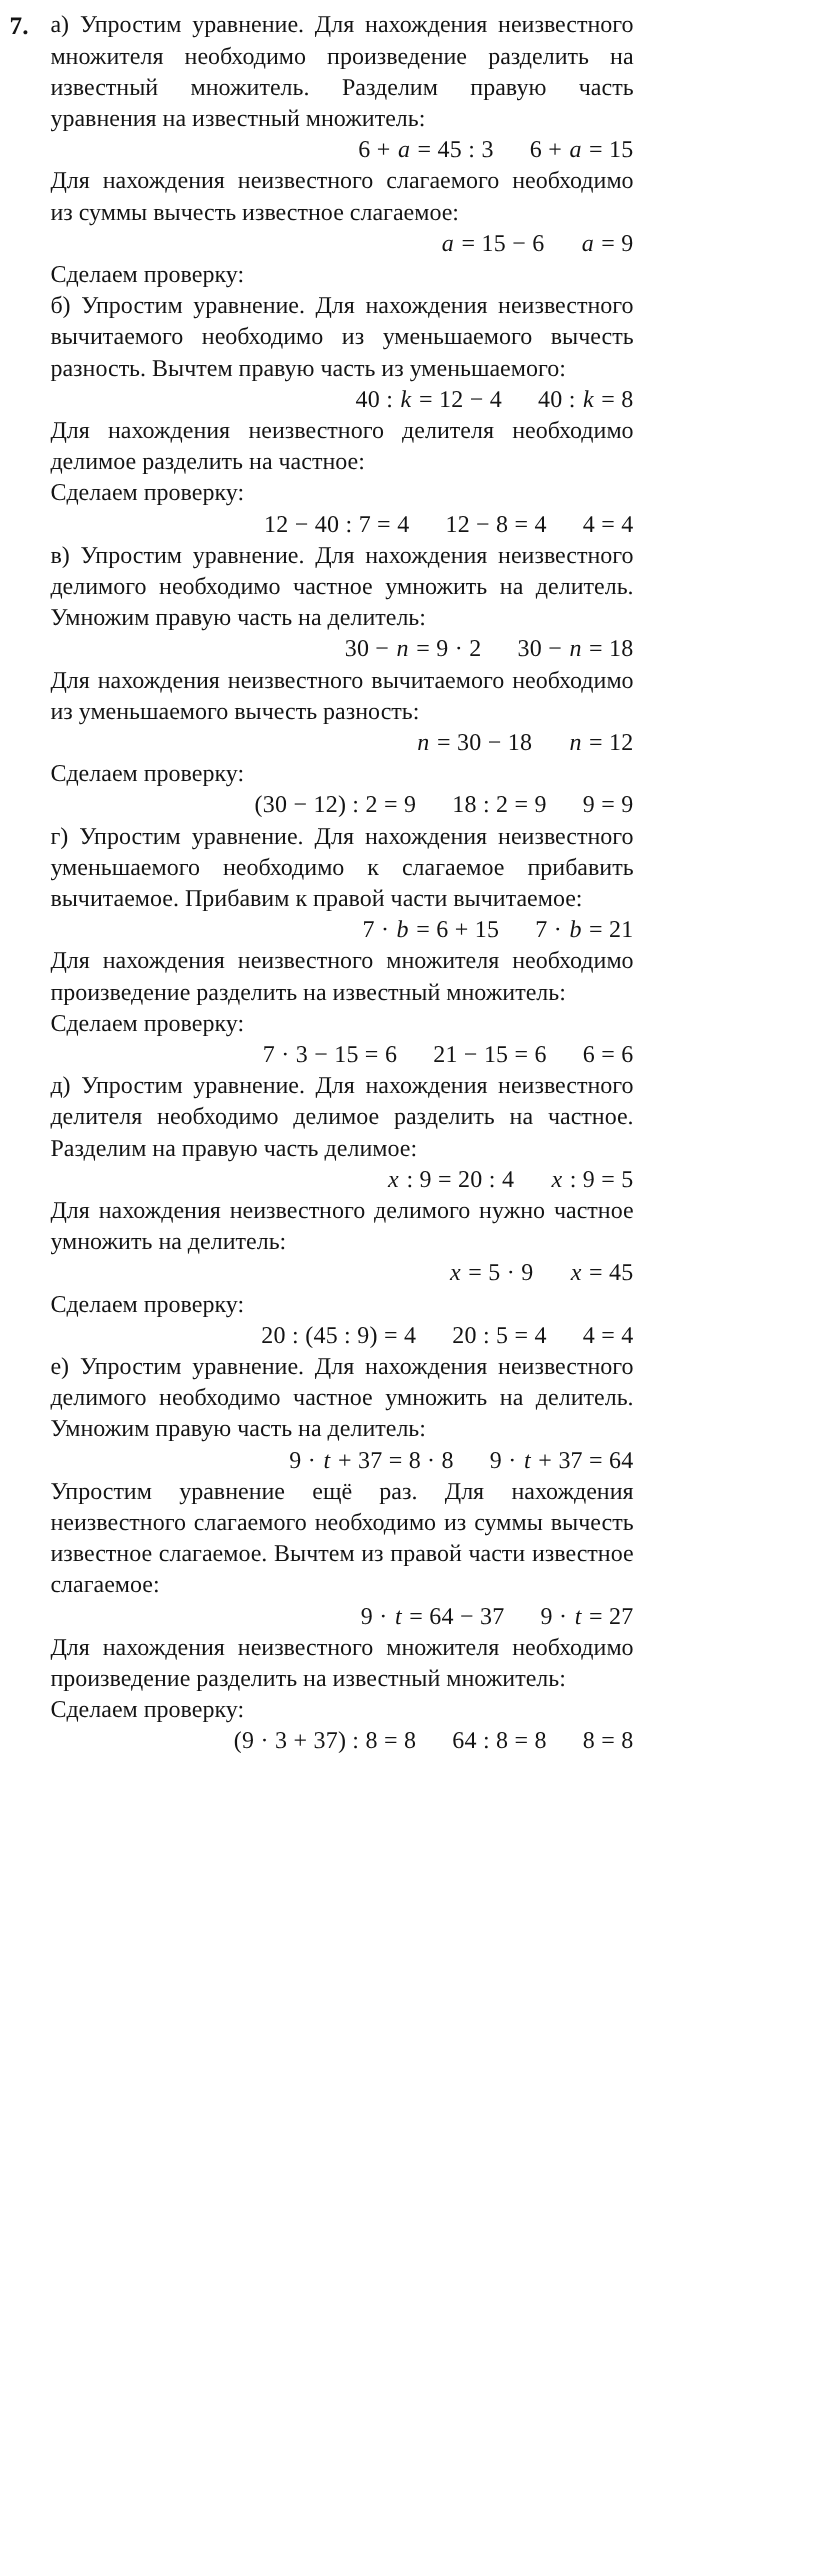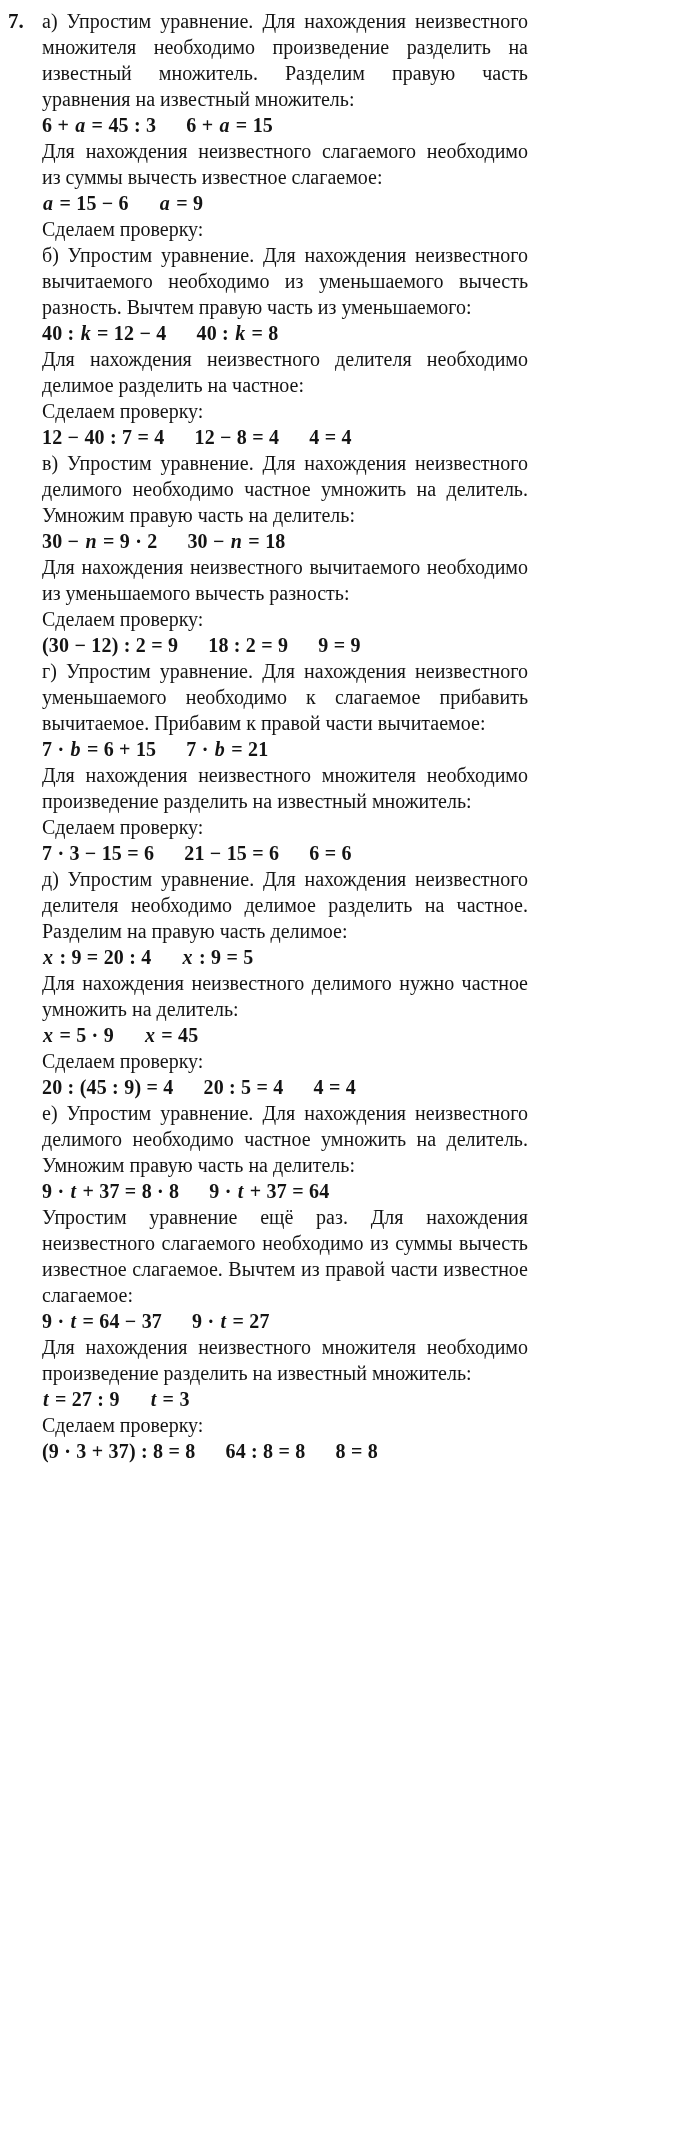--- a/index.html
+++ b/index.html
@@ -26,22 +26,22 @@
     font-weight: bold;
     font-size: 21px;
   }
   .solution {
     width: 100%;
   }
   .text-paragraph {
     text-align: justify;
   }
   .math-line {
-    font-weight: bold;
-    text-align: left;
+    font-weight: normal;
+    text-align: right;
     letter-spacing: 0.2px;
   }
   .equation {
     display: inline-block;
     margin-right: 30px;
     white-space: nowrap;
   }
   .equation:last-child {
     margin-right: 0;
   }
@@ -62,35 +62,35 @@
       <div class="math-line"><span class="equation"><i>a</i> = 15 − 6</span><span class="equation"><i>a</i> = 9</span></div>
       <div class="text-paragraph">Сделаем проверку:</div>
       <div class="text-paragraph">б) Упростим уравнение. Для нахождения неизвестного вычитаемого необходимо из уменьшаемого вычесть разность. Вычтем правую часть из уменьшаемого:</div>
       <div class="math-line"><span class="equation">40 : <i>k</i> = 12 − 4</span><span class="equation">40 : <i>k</i> = 8</span></div>
       <div class="text-paragraph">Для нахождения неизвестного делителя необходимо делимое разделить на частное:</div>
       <div class="text-paragraph">Сделаем проверку:</div>
       <div class="math-line"><span class="equation">12 − 40 : 7 = 4</span><span class="equation">12 − 8 = 4</span><span class="equation">4 = 4</span></div>
       <div class="text-paragraph">в) Упростим уравнение. Для нахождения неизвестного делимого необходимо частное умножить на делитель. Умножим правую часть на делитель:</div>
       <div class="math-line"><span class="equation">30 − <i>n</i> = 9 · 2</span><span class="equation">30 − <i>n</i> = 18</span></div>
       <div class="text-paragraph">Для нахождения неизвестного вычитаемого необходимо из уменьшаемого вычесть разность:</div>
+      <div class="math-line"><span class="equation"><i>n</i> = 30 − 18</span><span class="equation"><i>n</i> = 12</span></div>
       <div class="text-paragraph">Сделаем проверку:</div>
       <div class="math-line"><span class="equation">(30 − 12) : 2 = 9</span><span class="equation">18 : 2 = 9</span><span class="equation">9 = 9</span></div>
       <div class="text-paragraph">г) Упростим уравнение. Для нахождения неизвестного уменьшаемого необходимо к слагаемое прибавить вычитаемое. Прибавим к правой части вычитаемое:</div>
       <div class="math-line"><span class="equation">7 · <i>b</i> = 6 + 15</span><span class="equation">7 · <i>b</i> = 21</span></div>
       <div class="text-paragraph">Для нахождения неизвестного множителя необходимо произведение разделить на известный множитель:</div>
       <div class="text-paragraph">Сделаем проверку:</div>
       <div class="math-line"><span class="equation">7 · 3 − 15 = 6</span><span class="equation">21 − 15 = 6</span><span class="equation">6 = 6</span></div>
       <div class="text-paragraph">д) Упростим уравнение. Для нахождения неизвестного делителя необходимо делимое разделить на частное. Разделим на правую часть делимое:</div>
       <div class="math-line"><span class="equation"><i>x</i> : 9 = 20 : 4</span><span class="equation"><i>x</i> : 9 = 5</span></div>
       <div class="text-paragraph">Для нахождения неизвестного делимого нужно частное умножить на делитель:</div>
       <div class="math-line"><span class="equation"><i>x</i> = 5 · 9</span><span class="equation"><i>x</i> = 45</span></div>
       <div class="text-paragraph">Сделаем проверку:</div>
       <div class="math-line"><span class="equation">20 : (45 : 9) = 4</span><span class="equation">20 : 5 = 4</span><span class="equation">4 = 4</span></div>
       <div class="text-paragraph">е) Упростим уравнение. Для нахождения неизвестного делимого необходимо частное умножить на делитель. Умножим правую часть на делитель:</div>
       <div class="math-line"><span class="equation">9 · <i>t</i> + 37 = 8 · 8</span><span class="equation">9 · <i>t</i> + 37 = 64</span></div>
       <div class="text-paragraph">Упростим уравнение ещё раз. Для нахождения неизвестного слагаемого необходимо из суммы вычесть известное слагаемое. Вычтем из правой части известное слагаемое:</div>
       <div class="math-line"><span class="equation">9 · <i>t</i> = 64 − 37</span><span class="equation">9 · <i>t</i> = 27</span></div>
       <div class="text-paragraph">Для нахождения неизвестного множителя необходимо произведение разделить на известный множитель:</div>
-      <div class="math-line"><span class="equation"><i>t</i> = 27 : 9</span><span class="equation"><i>t</i> = 3</span></div>
       <div class="text-paragraph">Сделаем проверку:</div>
       <div class="math-line"><span class="equation">(9 · 3 + 37) : 8 = 8</span><span class="equation">64 : 8 = 8</span><span class="equation">8 = 8</span></div>
     </div>
 </div>
 
 </body></html>

